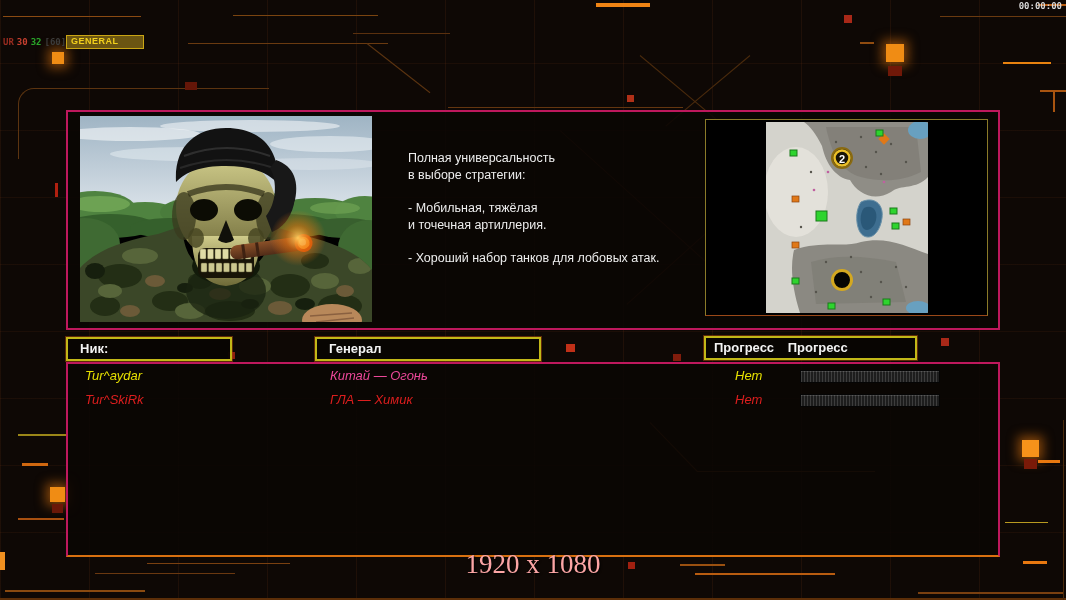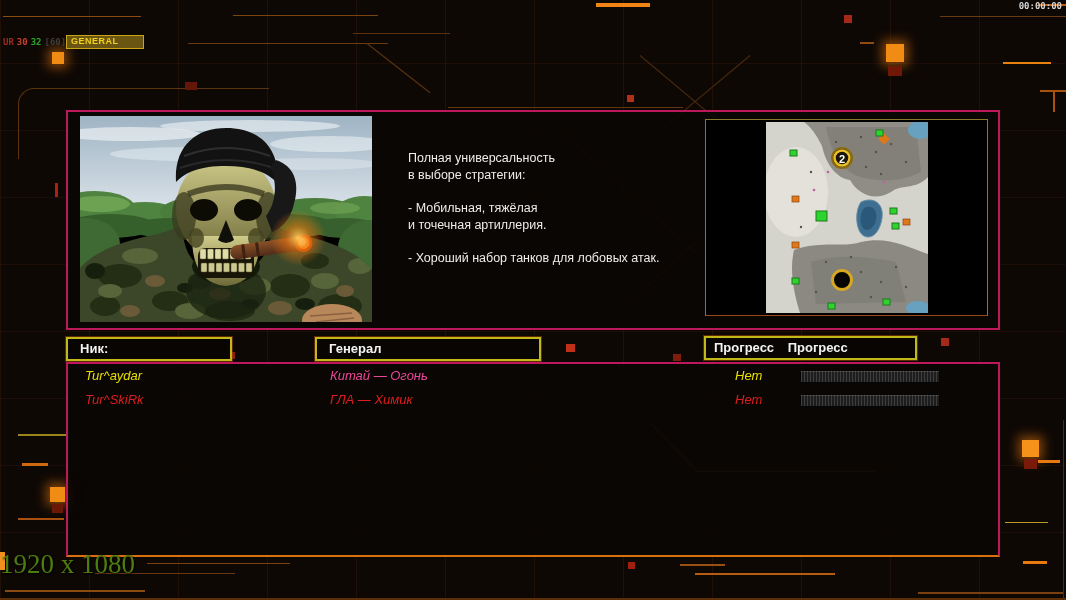--- a/index.html
+++ b/index.html
@@ -40,22 +40,22 @@
   .hbox.general{left:315px;top:337px;width:210px;padding-left:12px;}
   .hbox.team{left:704px;top:336px;width:201px;padding-left:8px;}
   .hbox.team .lbl2{margin-left:10px;}
   .prow{position:absolute;left:0;width:100%;height:22px;font-size:13px;}
   .prow span{position:absolute;white-space:nowrap;}
   .prow .nick{left:17px;} .prow .gen{left:262px;} .prow .team{left:667px;}
   .bar{position:absolute;left:732px;width:138px;height:11px;border:1px solid #050505;
        background:repeating-linear-gradient(90deg,#3d3d3d 0 1px,#1d1d1d 1px 3px);
        box-shadow:inset 0 1px 0 rgba(255,255,255,.14);}
   .bar .fill{display:block;height:100%;background:#7fb030;width:0;}
-  .footer-res{position:absolute;left:0;top:549px;width:100%;text-align:left;z-index:5;
-       font-family:"Liberation Serif",serif;font-size:27px;color:#4d7c0f;text-shadow:1px 1px 2px #000;}
+  .footer-res{position:absolute;left:0;top:549px;width:100%;text-align:center;z-index:5;
+       font-family:"Liberation Serif",serif;font-size:27px;color:#fca5a5;text-shadow:1px 1px 2px #000;}
 </style>
 </head>
 <body>
 
 <div class="stage">
   <div class="grid"></div>
 
   <i class="d" style="left:3px;top:16px;width:138px;height:1px;background:#8a4a12"></i>
   <i class="d" style="left:233px;top:15px;width:145px;height:1px;background:#7a4410"></i>
   <i class="d" style="left:596px;top:3px;width:54px;height:4px;background:#f08414"></i>

